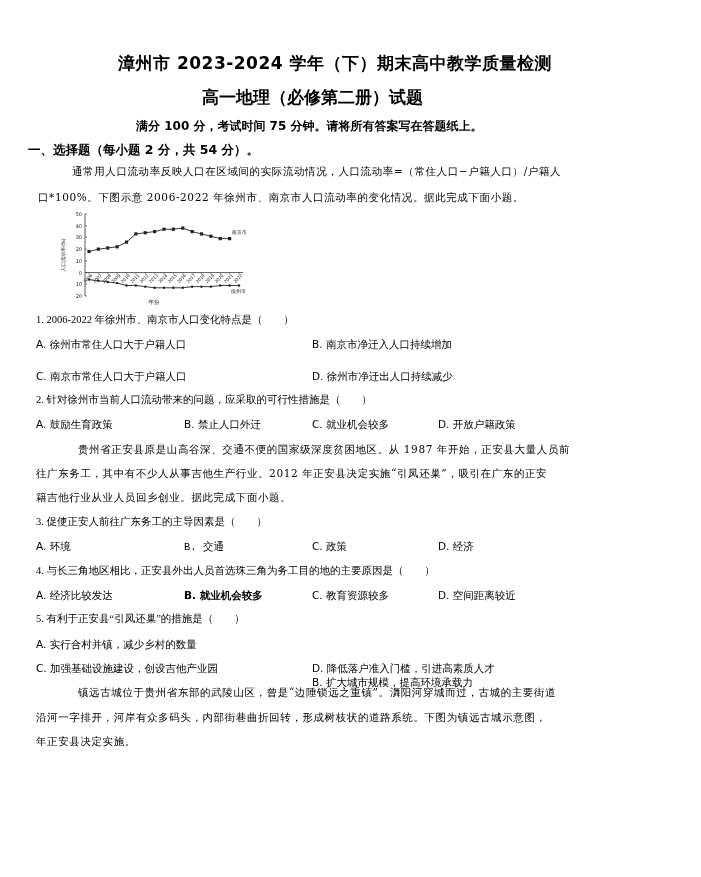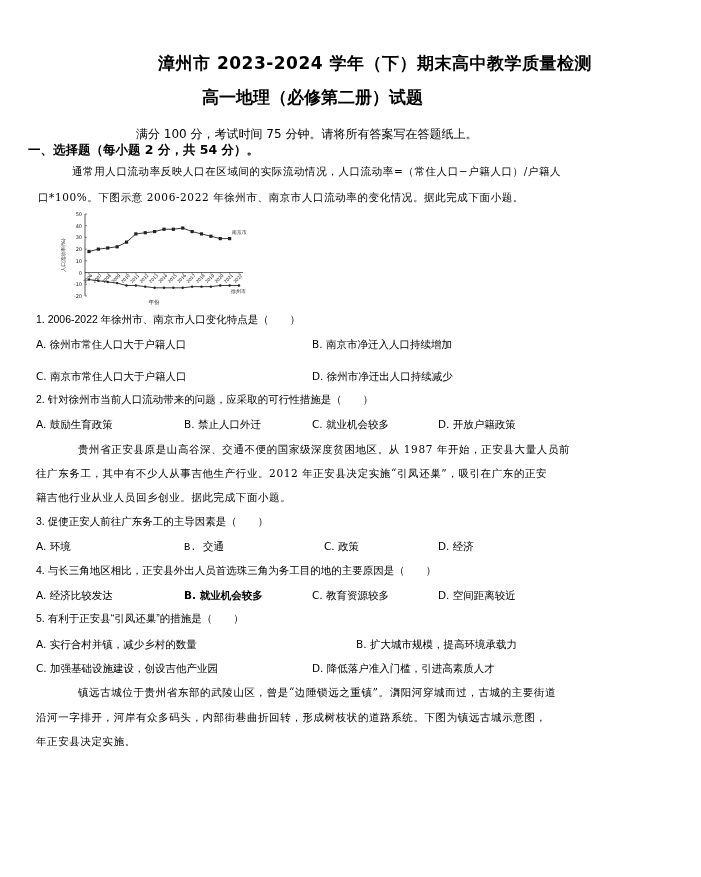--- a/index.html
+++ b/index.html
@@ -1,32 +1,32 @@
 <!DOCTYPE html>
 <html><head>
 <meta charset="utf-8">
 <style>
   html, body { margin: 0; padding: 0; background: #ffffff; }
   body { width: 701px; height: 877px; position: relative; overflow: hidden; font-family: "DejaVu Serif", serif; color: #000; }
   .abs { position: absolute; white-space: nowrap; }
   .title { font-family: "DejaVu Sans", sans-serif; font-weight: bold; font-size: 17px; letter-spacing: 0.5px; }
   .subtitle { font-family: "DejaVu Sans", sans-serif; font-weight: bold; font-size: 17px; }
-  .info { font-family: "DejaVu Sans", sans-serif; font-weight: normal; font-size: 12px; margin-top: 8px; }
+  .info { font-family: "DejaVu Sans", sans-serif; font-weight: bold; font-size: 12px; }
   .section { font-family: "DejaVu Sans", sans-serif; font-weight: bold; font-size: 12.5px; }
   .para { font-size: 10.5px; letter-spacing: 0.6px; }
-  .q { font-family: Liberation Sans, sans-serif; font-size: 10.5px; }
+  .q { font-family: Liberation Serif, serif; font-size: 10.5px; }
   .opt { font-family: "DejaVu Sans", sans-serif; font-size: 10.5px; }
   .chart { position: absolute; left: 55px; top: 208px; width: 210px; height: 98px; }
   .chart svg { display: block; }
   .chart text { font-family: "DejaVu Sans", sans-serif; fill: #222; }
 </style>
 </head>
 <body>
 
-<div class="abs title" style="left:118px; top:52px;margin-left:40px;">漳州市 2023-2024 学年（下）期末高中教学质量检测</div>
+<div class="abs title" style="left:118px; top:52px;">漳州市 2023-2024 学年（下）期末高中教学质量检测</div>
 <div class="abs subtitle" style="left:202px; top:86px;">高一地理（必修第二册）试题</div>
 <div class="abs info" style="left:136px; top:118px;">满分 100 分，考试时间 75 分钟。请将所有答案写在答题纸上。</div>
 
 <div class="abs section" style="left:28px; top:142px;">一、选择题（每小题 2 分，共 54 分）。</div>
 
 <div class="abs para" style="left:72px; top:165px;">通常用人口流动率反映人口在区域间的实际流动情况，人口流动率=（常住人口−户籍人口）/户籍人</div>
 <div class="abs para" style="left:38px; top:191px;">口*100%。下图示意 2006-2022 年徐州市、南京市人口流动率的变化情况。据此完成下面小题。</div>
 
 <div class="chart">
   <svg id="chart-svg" width="210" height="98" viewBox="0 0 210 98">
@@ -136,30 +136,30 @@
 <div class="abs opt" style="left:312px; top:418px;">C. 就业机会较多</div>
 <div class="abs opt" style="left:438px; top:418px;">D. 开放户籍政策</div>
 
 <div class="abs para" style="left:78px; top:443px;">贵州省正安县原是山高谷深、交通不便的国家级深度贫困地区。从 1987 年开始，正安县大量人员前</div>
 <div class="abs para" style="left:36px; top:467px;">往广东务工，其中有不少人从事吉他生产行业。2012 年正安县决定实施“引凤还巢”，吸引在广东的正安</div>
 <div class="abs para" style="left:36px; top:491px;font-family:Liberation Serif, serif;">籍吉他行业从业人员回乡创业。据此完成下面小题。</div>
 
 <div class="abs q" style="left:36px; top:515px;">3. 促使正安人前往广东务工的主导因素是（　　）</div>
 <div class="abs opt" style="left:36px; top:540px;text-align:center;">A. 环境</div>
 <div class="abs opt" style="left:184px; top:540px;font-family:Liberation Mono, monospace;">B. 交通</div>
-<div class="abs opt" style="left:312px; top:540px;margin-left:12px;">C. 政策</div>
+<div class="abs opt" style="left:312px; top:540px;">C. 政策</div>
 <div class="abs opt" style="left:438px; top:540px;">D. 经济</div>
 
 <div class="abs q" style="left:36px; top:564px;">4. 与长三角地区相比，正安县外出人员首选珠三角为务工目的地的主要原因是（　　）</div>
 <div class="abs opt" style="left:36px; top:589px;">A. 经济比较发达</div>
 <div class="abs opt" style="left:184px; top:589px;font-weight:bold;">B. 就业机会较多</div>
 <div class="abs opt" style="left:312px; top:589px;">C. 教育资源较多</div>
 <div class="abs opt" style="left:438px; top:589px;">D. 空间距离较近</div>
 
 <div class="abs q" style="left:36px; top:612px;">5. 有利于正安县“引凤还巢”的措施是（　　）</div>
 <div class="abs opt" style="left:36px; top:638px;">A. 实行合村并镇，减少乡村的数量</div>
-<div class="abs opt" style="left:312px; top:638px;margin-left:44px;">B. 扩大城市规模，提高环境承载力</div>
+<div class="abs opt" style="left:312px; top:676px;">B. 扩大城市规模，提高环境承载力</div>
 <div class="abs opt" style="left:36px; top:662px;">C. 加强基础设施建设，创设吉他产业园</div>
 <div class="abs opt" style="left:312px; top:662px;">D. 降低落户准入门槛，引进高素质人才</div>
 
 <div class="abs para" style="left:78px; top:686px;">镇远古城位于贵州省东部的武陵山区，曾是“边陲锁远之重镇”。㵲阳河穿城而过，古城的主要街道</div>
 <div class="abs para" style="left:36px; top:711px;">沿河一字排开，河岸有众多码头，内部街巷曲折回转，形成树枝状的道路系统。下图为镇远古城示意图，</div>
 <div class="abs para" style="left:36px; top:735px;">年正安县决定实施。</div>
 
 </body></html>

